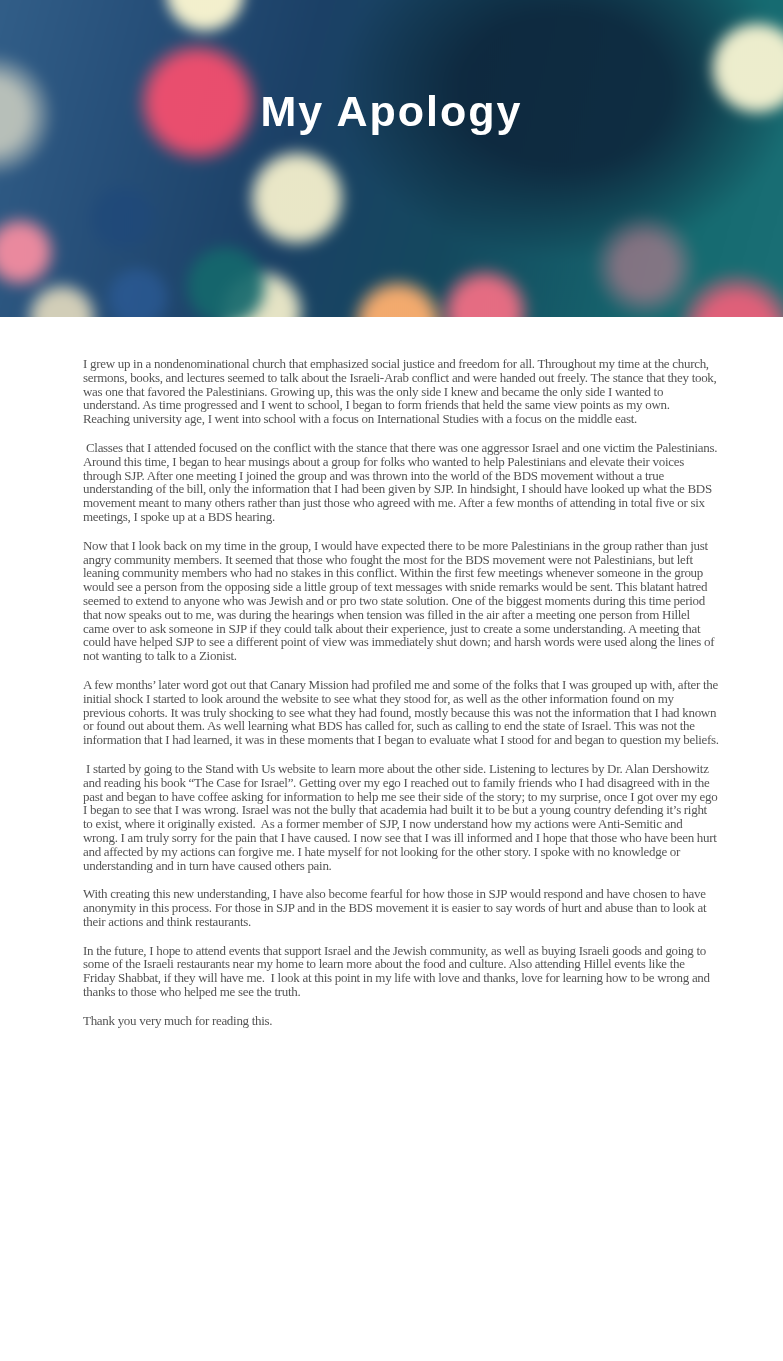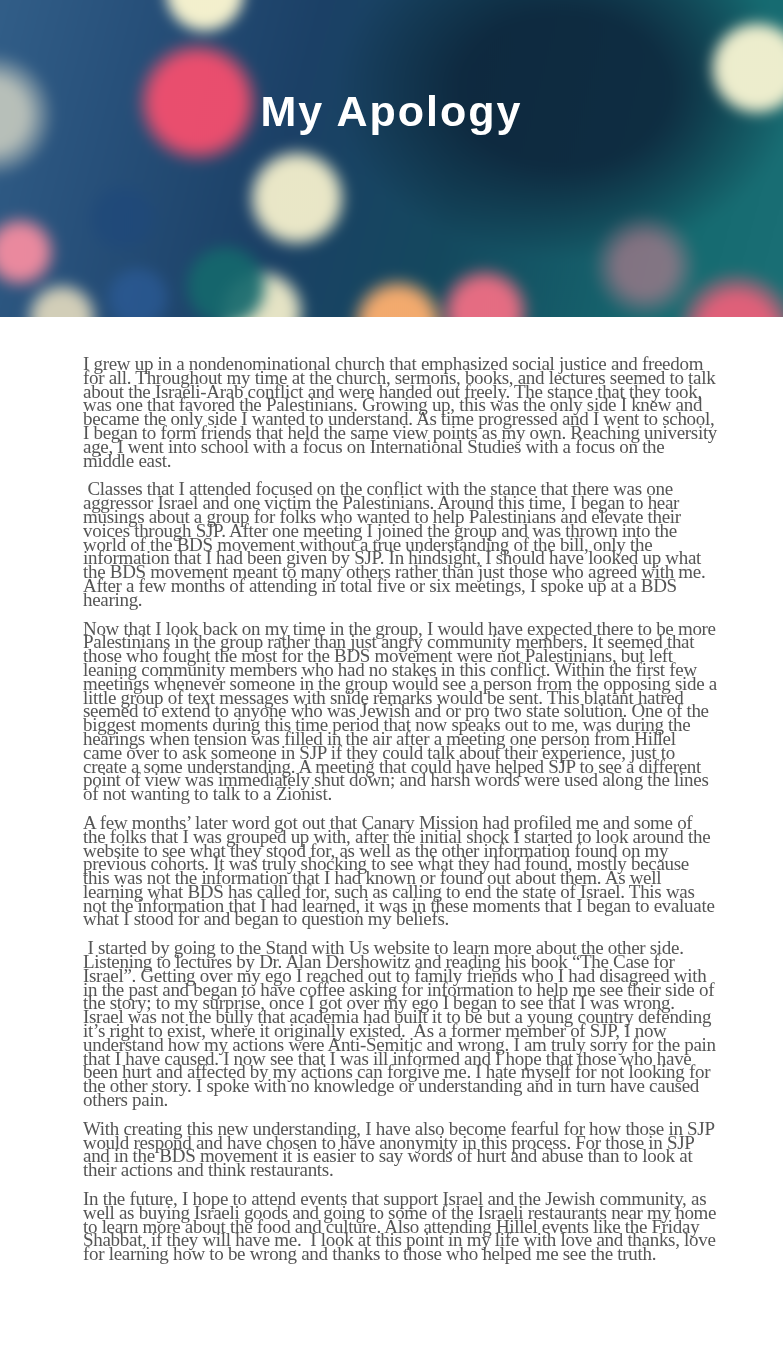--- a/index.html
+++ b/index.html
@@ -74,21 +74,21 @@
     letter-spacing: 2px;
     color: #ffffff;
   }
 
   
   .content {
     width: 636px;
     margin: 40px 64px 0 83px;
   }
   .content p {
-    font-size: 19px;
+    font-size: 13px;
     line-height: 13.8px;
     letter-spacing: -0.3px;
     color: #555555;
     margin: 8px 0 15px 0;
     white-space: pre-wrap;
   }
 </style>
 </head>
 <body>
 
@@ -100,14 +100,15 @@
 
   <main class="content">
 
   <p>I grew up in a nondenominational church that emphasized social justice and freedom for all. Throughout my time at the church, sermons, books, and lectures seemed to talk about the Israeli-Arab conflict and were handed out freely. The stance that they took, was one that favored the Palestinians. Growing up, this was the only side I knew and became the only side I wanted to understand. As time progressed and I went to school, I began to form friends that held the same view points as my own. Reaching university age, I went into school with a focus on International Studies with a focus on the middle east.</p>
       <p> Classes that I attended focused on the conflict with the stance that there was one aggressor Israel and one victim the Palestinians. Around this time, I began to hear musings about a group for folks who wanted to help Palestinians and elevate their voices through SJP. After one meeting I joined the group and was thrown into the world of the BDS movement without a true understanding of the bill, only the information that I had been given by SJP. In hindsight, I should have looked up what the BDS movement meant to many others rather than just those who agreed with me. After a few months of attending in total five or six meetings, I spoke up at a BDS hearing.</p>
       <p>Now that I look back on my time in the group, I would have expected there to be more Palestinians in the group rather than just angry community members. It seemed that those who fought the most for the BDS movement were not Palestinians, but left leaning community members who had no stakes in this conflict. Within the first few meetings whenever someone in the group would see a person from the opposing side a little group of text messages with snide remarks would be sent. This blatant hatred seemed to extend to anyone who was Jewish and or pro two state solution. One of the biggest moments during this time period that now speaks out to me, was during the hearings when tension was filled in the air after a meeting one person from Hillel came over to ask someone in SJP if they could talk about their experience, just to create a some understanding. A meeting that could have helped SJP to see a different point of view was immediately shut down; and harsh words were used along the lines of not wanting to talk to a Zionist.</p>
       <p>A few months’ later word got out that Canary Mission had profiled me and some of the folks that I was grouped up with, after the initial shock I started to look around the website to see what they stood for, as well as the other information found on my previous cohorts. It was truly shocking to see what they had found, mostly because this was not the information that I had known or found out about them. As well learning what BDS has called for, such as calling to end the state of Israel. This was not the information that I had learned, it was in these moments that I began to evaluate what I stood for and began to question my beliefs.</p>
       <p> I started by going to the Stand with Us website to learn more about the other side. Listening to lectures by Dr. Alan Dershowitz and reading his book “The Case for Israel”. Getting over my ego I reached out to family friends who I had disagreed with in the past and began to have coffee asking for information to help me see their side of the story; to my surprise, once I got over my ego I began to see that I was wrong. Israel was not the bully that academia had built it to be but a young country defending it’s right to exist, where it originally existed.  As a former member of SJP, I now understand how my actions were Anti-Semitic and wrong. I am truly sorry for the pain that I have caused. I now see that I was ill informed and I hope that those who have been hurt and affected by my actions can forgive me. I hate myself for not looking for the other story. I spoke with no knowledge or understanding and in turn have caused others pain.</p>
       <p>With creating this new understanding, I have also become fearful for how those in SJP would respond and have chosen to have anonymity in this process. For those in SJP and in the BDS movement it is easier to say words of hurt and abuse than to look at their actions and think restaurants.</p>
       <p>In the future, I hope to attend events that support Israel and the Jewish community, as well as buying Israeli goods and going to some of the Israeli restaurants near my home to learn more about the food and culture. Also attending Hillel events like the Friday Shabbat, if they will have me.  I look at this point in my life with love and thanks, love for learning how to be wrong and thanks to those who helped me see the truth.</p>
+      <p>Thank you very much for reading this.</p>
     </main>
 </div>
 
 </body></html>

